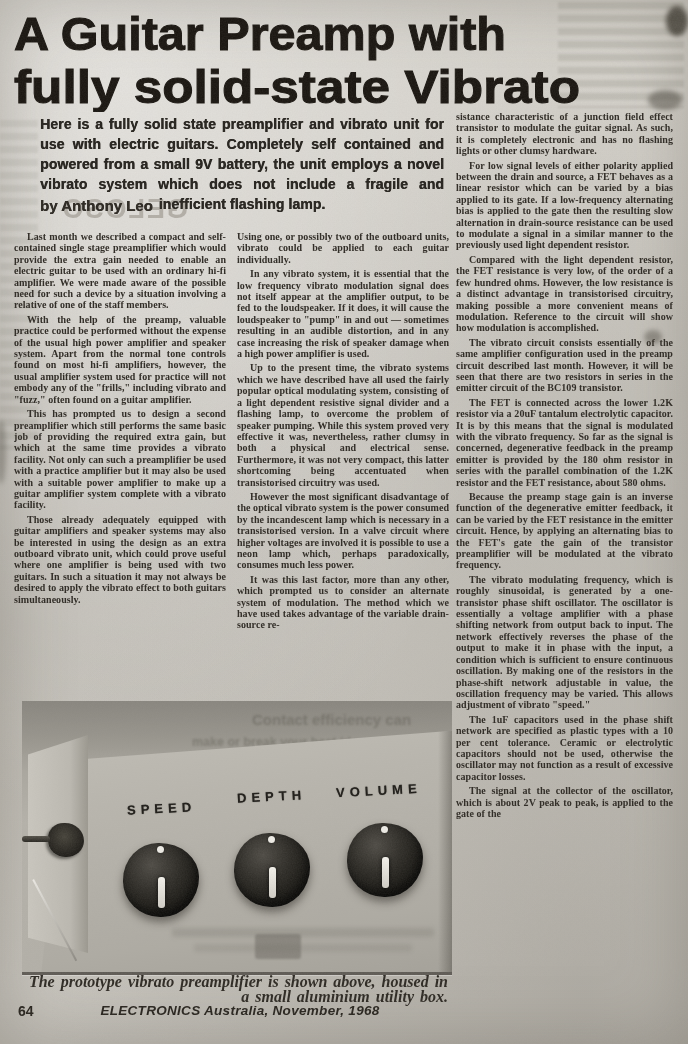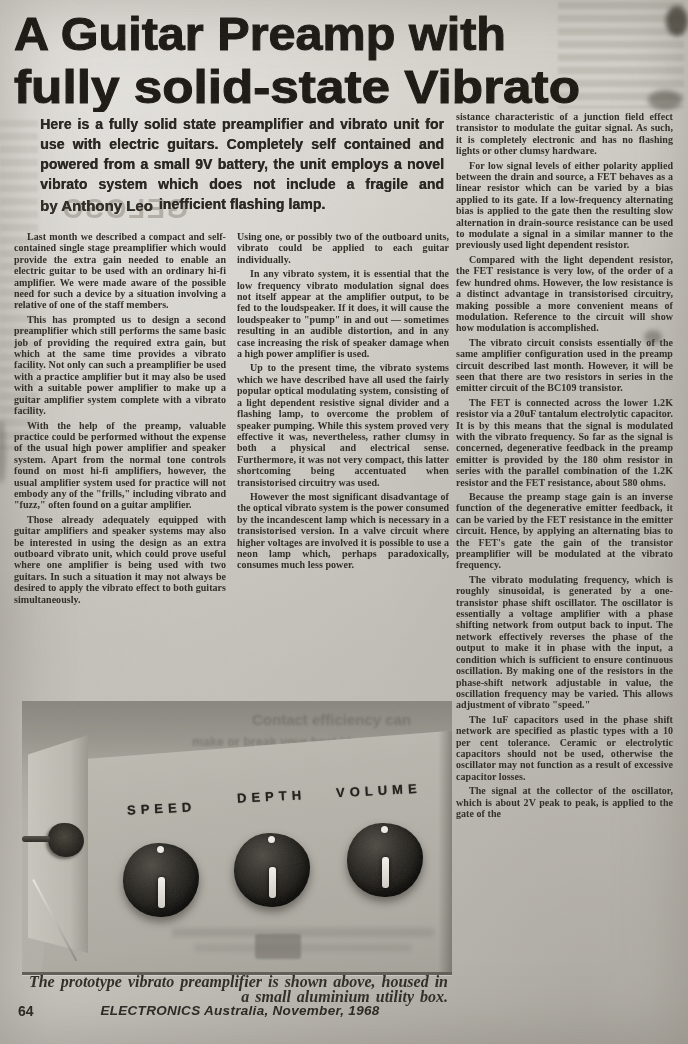--- a/index.html
+++ b/index.html
@@ -156,30 +156,31 @@
   <svg class="headline" width="585" height="106">
     <text x="2" y="44" font-size="47" textLength="492" lengthAdjust="spacingAndGlyphs">A Guitar Preamp with</text>
     <text x="2" y="97" font-size="47" textLength="566" lengthAdjust="spacingAndGlyphs">fully solid-state Vibrato</text>
   </svg>
 
   <div class="standfirst">Here is a fully solid state preamplifier and vibrato unit for use with electric guitars. Completely self contained and powered from a small 9V battery, the unit employs a novel vibrato system which does not include a fragile and inefficient flashing lamp.</div>
   <div class="byline">by Anthony Leo</div>
 
   <div class="col col-left">
     <p>Last month we described a compact and self-contained single stage preamplifier which would provide the extra gain needed to enable an electric guitar to be used with an ordinary hi-fi amplifier. We were made aware of the possible need for such a device by a situation involving a relative of one of the staff members.</p>
+    <p>With the help of the preamp, valuable practice could be performed without the expense of the usual high power amplifier and speaker system. Apart from the normal tone controls found on most hi-fi amplifiers, however, the usual amplifier system used for practice will not embody any of the "frills," including vibrato and "fuzz," often found on a guitar amplifier.</p>
     <p>This has prompted us to design a second preamplifier which still performs the same basic job of providing the required extra gain, but which at the same time provides a vibrato facility. Not only can such a preamplifier be used with a practice amplifier but it may also be used with a suitable power amplifier to make up a guitar amplifier system complete with a vibrato facility.</p>
-    <p>With the help of the preamp, valuable practice could be performed without the expense of the usual high power amplifier and speaker system. Apart from the normal tone controls found on most hi-fi amplifiers, however, the usual amplifier system used for practice will not embody any of the "frills," including vibrato and "fuzz," often found on a guitar amplifier.</p>
     <p>Those already adequately equipped with guitar amplifiers and speaker systems may also be interested in using the design as an extra outboard vibrato unit, which could prove useful where one amplifier is being used with two guitars. In such a situation it may not always be desired to apply the vibrato effect to both guitars simultaneously.</p>
   </div>
 
   <div class="col col-mid">
     <p class="no-indent">Using one, or possibly two of the outboard units, vibrato could be applied to each guitar individually.</p>
     <p>In any vibrato system, it is essential that the low frequency vibrato modulation signal does not itself appear at the amplifier output, to be fed to the loudspeaker. If it does, it will cause the loudspeaker to "pump" in and out — sometimes resulting in an audible distortion, and in any case increasing the risk of speaker damage when a high power amplifier is used.</p>
     <p>Up to the present time, the vibrato systems which we have described have all used the fairly popular optical modulating system, consisting of a light dependent resistive signal divider and a flashing lamp, to overcome the problem of speaker pumping. While this system proved very effective it was, nevertheless, rather clumsy in both a physical and electrical sense. Furthermore, it was not very compact, this latter shortcoming being accentuated when transistorised circuitry was used.</p>
     <p>However the most significant disadvantage of the optical vibrato system is the power consumed by the incandescent lamp which is necessary in a transistorised version. In a valve circuit where higher voltages are involved it is possible to use a neon lamp which, perhaps paradoxically, consumes much less power.</p>
+    <p>It was this last factor, more than any other, which prompted us to consider an alternate system of modulation. The method which we have used takes advantage of the variable drain-source re-</p>
   </div>
 
   <div class="col col-right">
     <p class="no-indent">sistance characteristic of a junction field effect transistor to modulate the guitar signal. As such, it is completely electronic and has no flashing lights or other clumsy hardware.</p>
     <p>For low signal levels of either polarity applied between the drain and source, a FET behaves as a linear resistor which can be varied by a bias applied to its gate. If a low-frequency alternating bias is applied to the gate then the resulting slow alternation in drain-source resistance can be used to modulate a signal in a similar manner to the previously used light dependent resistor.</p>
     <p>Compared with the light dependent resistor, the FET resistance is very low, of the order of a few hundred ohms. However, the low resistance is a distinct advantage in transistorised circuitry, making possible a more convenient means of modulation. Reference to the circuit will show how modulation is accomplished.</p>
     <p>The vibrato circuit consists essentially of the same amplifier configuration used in the preamp circuit described last month. However, it will be seen that there are two resistors in series in the emitter circuit of the BC109 transistor.</p>
     <p>The FET is connected across the lower 1.2K resistor via a 20uF tantalum electrolytic capacitor. It is by this means that the signal is modulated with the vibrato frequency. So far as the signal is concerned, degenerative feedback in the preamp emitter is provided by the 180 ohm resistor in series with the parallel combination of the 1.2K resistor and the FET resistance, about 580 ohms.</p>
     <p>Because the preamp stage gain is an inverse function of the degenerative emitter feedback, it can be varied by the FET resistance in the emitter circuit. Hence, by applying an alternating bias to the FET's gate the gain of the transistor preamplifier will be modulated at the vibrato frequency.</p>
     <p>The vibrato modulating frequency, which is roughly sinusoidal, is generated by a one-transistor phase shift oscillator. The oscillator is essentially a voltage amplifier with a phase shifting network from output back to input. The network effectively reverses the phase of the output to make it in phase with the input, a condition which is sufficient to ensure continuous oscillation. By making one of the resistors in the phase-shift network adjustable in value, the oscillation frequency may be varied. This allows adjustment of vibrato "speed."</p>

